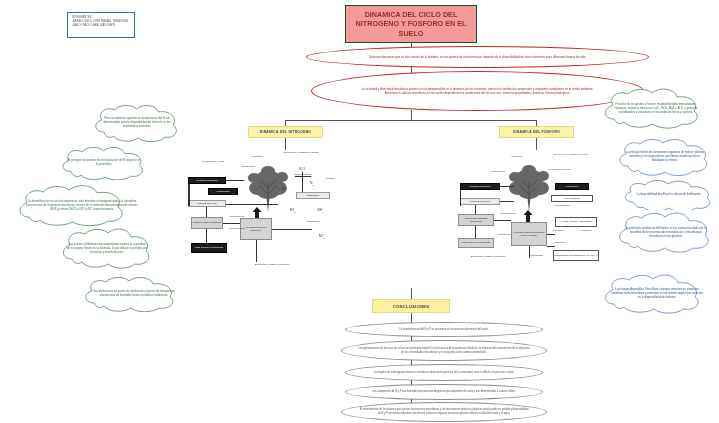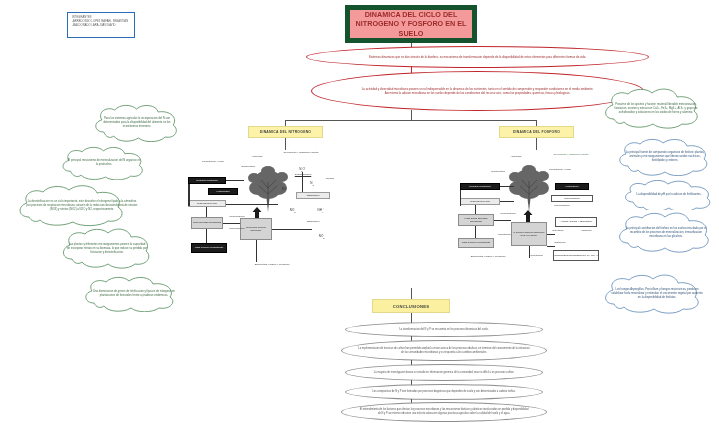--- a/index.html
+++ b/index.html
@@ -7,21 +7,21 @@
        font-family:"Liberation Sans","DejaVu Sans",sans-serif;color:#111;}
   .canvas{position:absolute;left:0;top:0;width:719px;height:423px;}
   .abs{position:absolute;box-sizing:border-box;}
 
   
   .authors{border:1.4px solid #2b6cb8;background:#fff;}
   .authors .inner{padding:3px 4px;font-size:2.6px;line-height:1.55;
       color:#555;text-align:left;letter-spacing:.1px;}
 
   
-  .title{background:#f49a9a;border:5px solid #14532d;color:#9c2b2b;
+  .title{background:#f49a9a;border:1px solid #14532d;color:#9c2b2b;
       font-weight:bold;font-size:7.2px;line-height:1.28;
       display:flex;align-items:center;justify-content:center;text-align:center;
       padding:2px 4px;}
 
   
   .rell{border:1.3px solid #c0252a;border-radius:50%/50%;background:#fff;
       display:flex;align-items:center;justify-content:center;
       color:#9d2a2a;font-size:2.9px;line-height:1.5;text-align:center;
       padding:3px 14px;}
 

